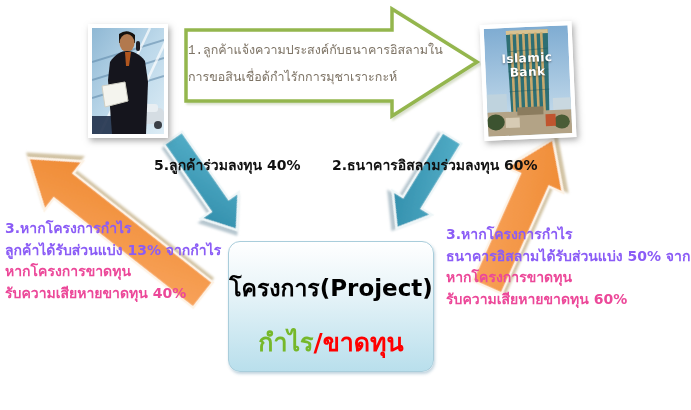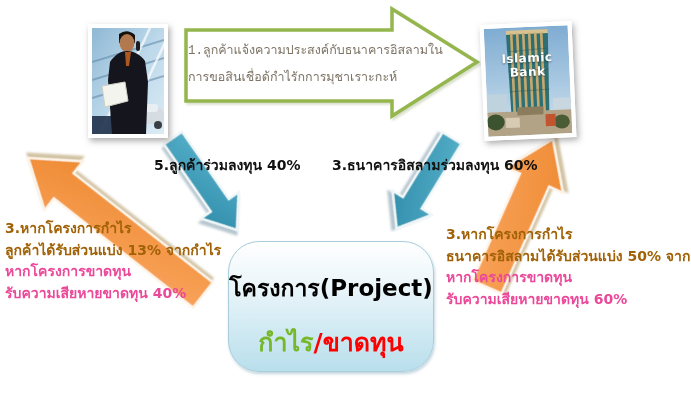--- a/index.html
+++ b/index.html
@@ -28,26 +28,26 @@
   .invest-label{position:absolute;z-index:3;font-size:14px;font-weight:bold;
                 color:#111;white-space:nowrap;}
   .invest-label-customer{left:154px;top:154px;}
   .invest-label-bank{left:332px;top:154px;}
 
   
   .outcome{position:absolute;z-index:3;font-size:14px;font-weight:bold;
            line-height:21.5px;white-space:nowrap;}
   .outcome-customer{left:5px;top:218px;}
   .outcome-bank{left:446px;top:224px;}
-  .txt-green{color:#a16207;}
+  .txt-green{color:#8b5cf6;}
   .txt-red{color:#ec4899;}
 
   
   .project-box{position:absolute;left:228px;top:241px;width:204px;height:129px;
-               border-radius:31px;z-index:2;
+               border-radius:12px;z-index:2;
                background:linear-gradient(180deg,#ffffff 0%,#eaf5f9 35%,#cfe9f2 70%,#b9dfec 100%);
                border:1px solid #a9cddb;
                box-shadow:1px 2px 3px rgba(120,160,185,.45);}
   .project-title{position:absolute;left:0;top:28px;width:100%;text-align:center;
                  font-size:23px;font-weight:bold;color:#000;white-space:nowrap;}
   .project-pnl{position:absolute;left:0;top:80px;width:100%;text-align:center;
                font-size:25px;font-weight:bold;white-space:nowrap;}
   .pnl-profit{color:#76b82a;}
   .pnl-sep{color:#ff0000;}
   .pnl-loss{color:#ff0000;}
@@ -165,21 +165,21 @@
     </svg>
     <div class="bank-label">Islamic Bank</div>
   </div>
 
   <div class="step1-text">
     <div>1.ลูกค้าแจ้งความประสงค์กับธนาคารอิสลามใน</div>
     <div>การขอสินเชื่อด้กำไรักการมุชาเราะกะห์</div>
   </div>
 
   <div class="invest-label invest-label-customer">5.ลูกค้าร่วมลงทุน 40%</div>
-  <div class="invest-label invest-label-bank">3.ธนาคารอิสลามร่วมลงทุน 60%</div>
+  <div class="invest-label invest-label-bank">2.ธนาคารอิสลามร่วมลงทุน 60%</div>
 
   <div class="outcome outcome-customer">
     <div class="txt-green">3.หากโครงการกำไร</div>
     <div class="txt-green">ลูกค้าได้รับส่วนแบ่ง 13% จากกำไร</div>
     <div class="txt-red">หากโครงการขาดทุน</div>
     <div class="txt-red">รับความเสียหายขาดทุน 40%</div>
   </div>
 
   <div class="outcome outcome-bank">
     <div class="txt-green">3.หากโครงการกำไร</div>

